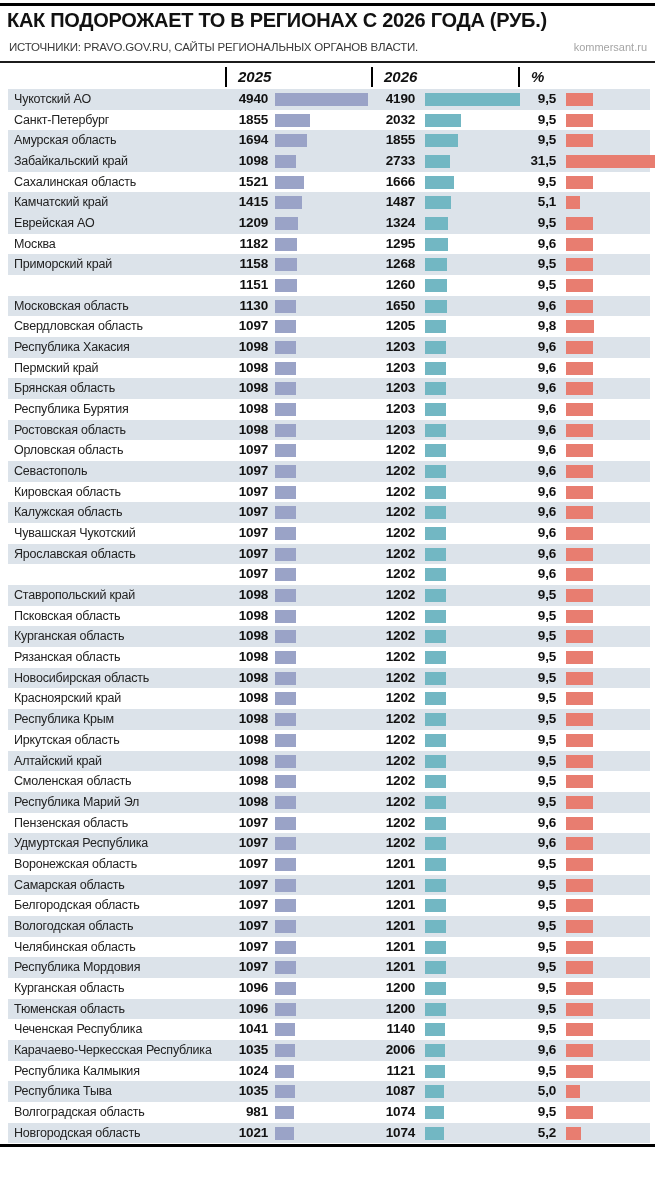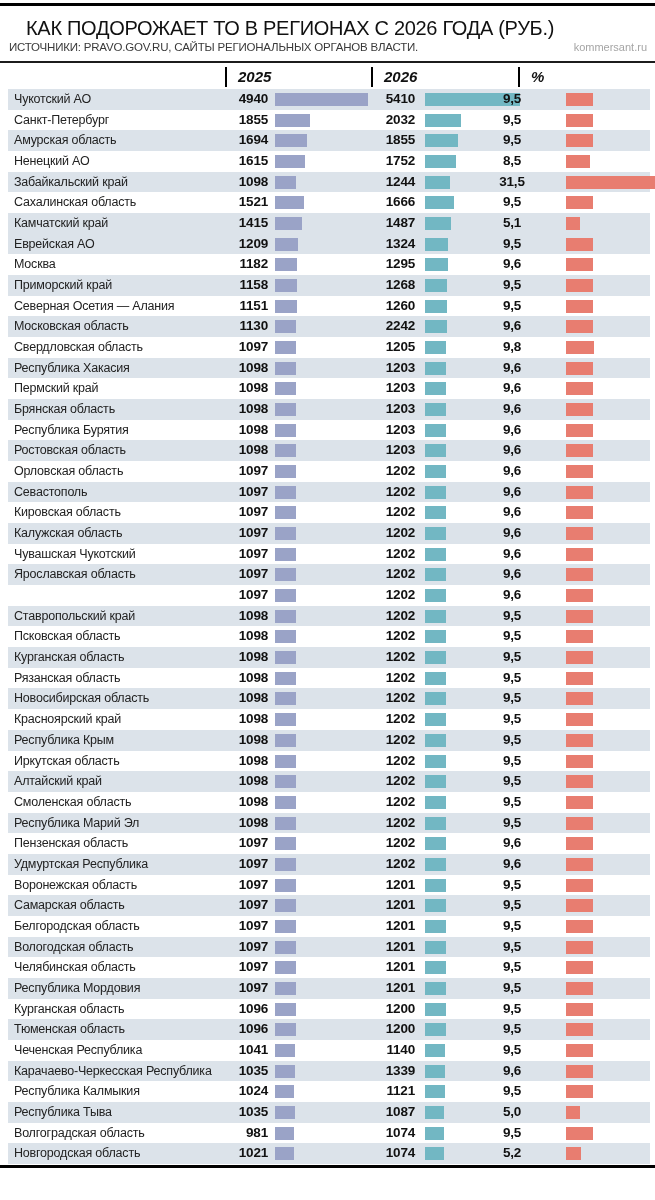--- a/index.html
+++ b/index.html
@@ -3,40 +3,40 @@
 <meta charset="utf-8">
 <style>
   html,body{margin:0;padding:0;}
   body{
     width:655px;height:1200px;position:relative;background:#ffffff;
     font-family:"Liberation Sans","DejaVu Sans",sans-serif;
     overflow:hidden;
   }
   .topbar{position:absolute;top:3px;left:0;width:655px;height:3px;background:#000;}
   .title{
-    position:absolute;top:9px;left:26px;width:630px;
-    font-size:20px;font-weight:normal;color:#111;letter-spacing:-0.3px;white-space:nowrap;margin-top:8px;
+    position:absolute;top:9px;left:7px;width:630px;
+    font-size:20px;font-weight:bold;color:#111;letter-spacing:-0.3px;white-space:nowrap;
   }
   .srcline{position:absolute;top:41px;left:9px;font-size:11.5px;color:#3a3a3a;letter-spacing:-0.2px;}
   .watermark{position:absolute;top:41px;right:8px;font-size:11px;color:#a5a5a5;}
   .divider{position:absolute;top:61px;left:0;width:655px;height:2px;background:#1c1c1c;}
   .colhead{position:absolute;top:66px;left:0;width:655px;height:23px;}
   .tick{position:absolute;top:1px;width:2px;height:20px;background:#000;}
   .tick.t1{left:225px;} .tick.t2{left:371px;} .tick.t3{left:518px;}
   .collabel{position:absolute;top:2px;font-size:15px;font-weight:bold;font-style:italic;color:#111;}
   .collabel.c1{left:238px;} .collabel.c2{left:384px;} .collabel.c3{left:531px;}
   .tbl{position:absolute;top:89px;left:0;width:655px;}
   .row{position:relative;height:20.68px;margin:0 5px 0 8px;}
   .row.shaded{background:var(--row-shade,#dce3ea);padding-left:32px;}
   .row .cell{position:absolute;top:0;height:20.68px;line-height:20.68px;white-space:nowrap;}
   .region{left:6px;font-size:12.5px;color:#222;letter-spacing:-0.2px;}
   .num{font-weight:bold;font-size:13.5px;color:#111;text-align:right;letter-spacing:-0.2px;}
   .v2025{left:150px;width:110px;}
   .v2026{left:320px;width:87px;}
-  .vpct{left:475px;width:58px;text-align:center;}
+  .vpct{left:490px;width:58px;}
   .bar{position:absolute;top:4px;height:13px;}
   .bar.b2025{left:267px;background:var(--bar-2025,#9aa3c7);}
   .bar.b2026{left:417px;background:var(--bar-2026,#72b7c3);}
   .bar.bpct{left:558px;background:var(--bar-pct,#e87d70);}
   .bottombar{width:655px;height:3px;background:#000;margin-top:1px;}
 </style>
 </head>
 <body>
 
 <div class="topbar"></div>
@@ -52,21 +52,21 @@
   <span class="collabel c2">2026</span>
   <span class="tick t3"></span>
   <span class="collabel c3">%</span>
 </div>
 
 <div class="tbl">
     <div class="row shaded">
     <span class="cell region">Чукотский АО</span>
     <span class="cell num v2025">4940</span>
     <span class="bar b2025" style="width: 93px;"></span>
-    <span class="cell num v2026">5410</span>
+    <span class="cell num v2026">4190</span>
     <span class="bar b2026" style="width: 95px;"></span>
     <span class="cell num vpct">9,5</span>
     <span class="bar bpct" style="width: 26.8px;"></span>
   </div>
     <div class="row">
     <span class="cell region">Санкт-Петербург</span>
     <span class="cell num v2025">1855</span>
     <span class="bar b2025" style="width: 34.9px;"></span>
     <span class="cell num v2026">2032</span>
     <span class="bar b2026" style="width: 35.7px;"></span>
@@ -75,34 +75,25 @@
   </div>
     <div class="row shaded">
     <span class="cell region">Амурская область</span>
     <span class="cell num v2025">1694</span>
     <span class="bar b2025" style="width: 31.9px;"></span>
     <span class="cell num v2026">1855</span>
     <span class="bar b2026" style="width: 32.6px;"></span>
     <span class="cell num vpct">9,5</span>
     <span class="bar bpct" style="width: 26.8px;"></span>
   </div>
-    <div class="row">
-    <span class="cell region">Ненецкий АО</span>
-    <span class="cell num v2025">1615</span>
-    <span class="bar b2025" style="width: 30.4px;"></span>
-    <span class="cell num v2026">1752</span>
-    <span class="bar b2026" style="width: 30.8px;"></span>
-    <span class="cell num vpct">8,5</span>
-    <span class="bar bpct" style="width: 24px;"></span>
-  </div>
     <div class="row shaded">
     <span class="cell region">Забайкальский край</span>
     <span class="cell num v2025">1098</span>
     <span class="bar b2025" style="width: 20.7px;"></span>
-    <span class="cell num v2026">1244</span>
+    <span class="cell num v2026">2733</span>
     <span class="bar b2026" style="width: 25.4px;"></span>
     <span class="cell num vpct">31,5</span>
     <span class="bar bpct" style="width: 89px;"></span>
   </div>
     <div class="row">
     <span class="cell region">Сахалинская область</span>
     <span class="cell num v2025">1521</span>
     <span class="bar b2025" style="width: 28.6px;"></span>
     <span class="cell num v2026">1666</span>
     <span class="bar b2026" style="width: 29.3px;"></span>
@@ -139,33 +130,32 @@
     <div class="row shaded">
     <span class="cell region">Приморский край</span>
     <span class="cell num v2025">1158</span>
     <span class="bar b2025" style="width: 21.8px;"></span>
     <span class="cell num v2026">1268</span>
     <span class="bar b2026" style="width: 22.3px;"></span>
     <span class="cell num vpct">9,5</span>
     <span class="bar bpct" style="width: 26.8px;"></span>
   </div>
     <div class="row">
-    <span class="cell region">Северная Осетия — Алания</span>
     <span class="cell num v2025">1151</span>
     <span class="bar b2025" style="width: 21.7px;"></span>
     <span class="cell num v2026">1260</span>
     <span class="bar b2026" style="width: 22.1px;"></span>
     <span class="cell num vpct">9,5</span>
     <span class="bar bpct" style="width: 26.8px;"></span>
   </div>
     <div class="row shaded">
     <span class="cell region">Московская область</span>
     <span class="cell num v2025">1130</span>
     <span class="bar b2025" style="width: 21.3px;"></span>
-    <span class="cell num v2026">2242</span>
+    <span class="cell num v2026">1650</span>
     <span class="bar b2026" style="width: 21.7px;"></span>
     <span class="cell num vpct">9,6</span>
     <span class="bar bpct" style="width: 27.1px;"></span>
   </div>
     <div class="row">
     <span class="cell region">Свердловская область</span>
     <span class="cell num v2025">1097</span>
     <span class="bar b2025" style="width: 20.7px;"></span>
     <span class="cell num v2026">1205</span>
     <span class="bar b2026" style="width: 21.2px;"></span>
@@ -474,21 +464,21 @@
     <span class="bar b2025" style="width: 19.6px;"></span>
     <span class="cell num v2026">1140</span>
     <span class="bar b2026" style="width: 20px;"></span>
     <span class="cell num vpct">9,5</span>
     <span class="bar bpct" style="width: 26.8px;"></span>
   </div>
     <div class="row shaded">
     <span class="cell region">Карачаево-Черкесская Республика</span>
     <span class="cell num v2025">1035</span>
     <span class="bar b2025" style="width: 19.5px;"></span>
-    <span class="cell num v2026">1339</span>
+    <span class="cell num v2026">2006</span>
     <span class="bar b2026" style="width: 19.9px;"></span>
     <span class="cell num vpct">9,6</span>
     <span class="bar bpct" style="width: 27.1px;"></span>
   </div>
     <div class="row">
     <span class="cell region">Республика Калмыкия</span>
     <span class="cell num v2025">1024</span>
     <span class="bar b2025" style="width: 19.3px;"></span>
     <span class="cell num v2026">1121</span>
     <span class="bar b2026" style="width: 19.7px;"></span>

